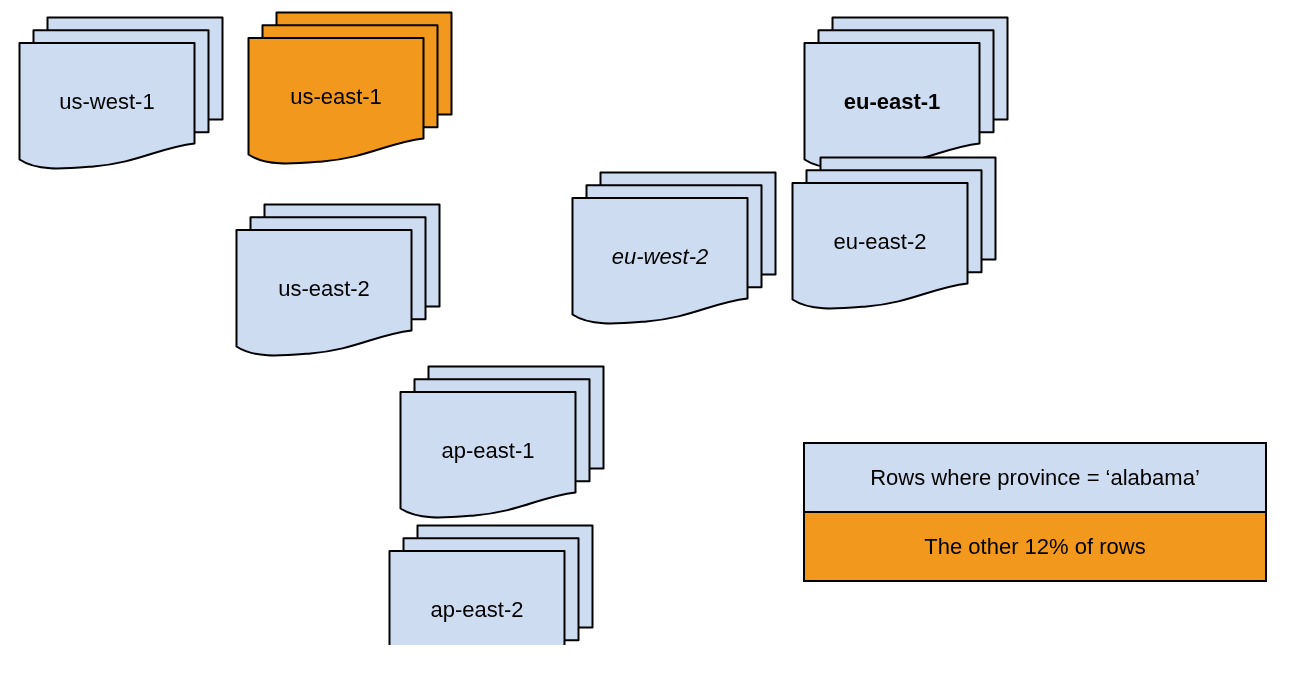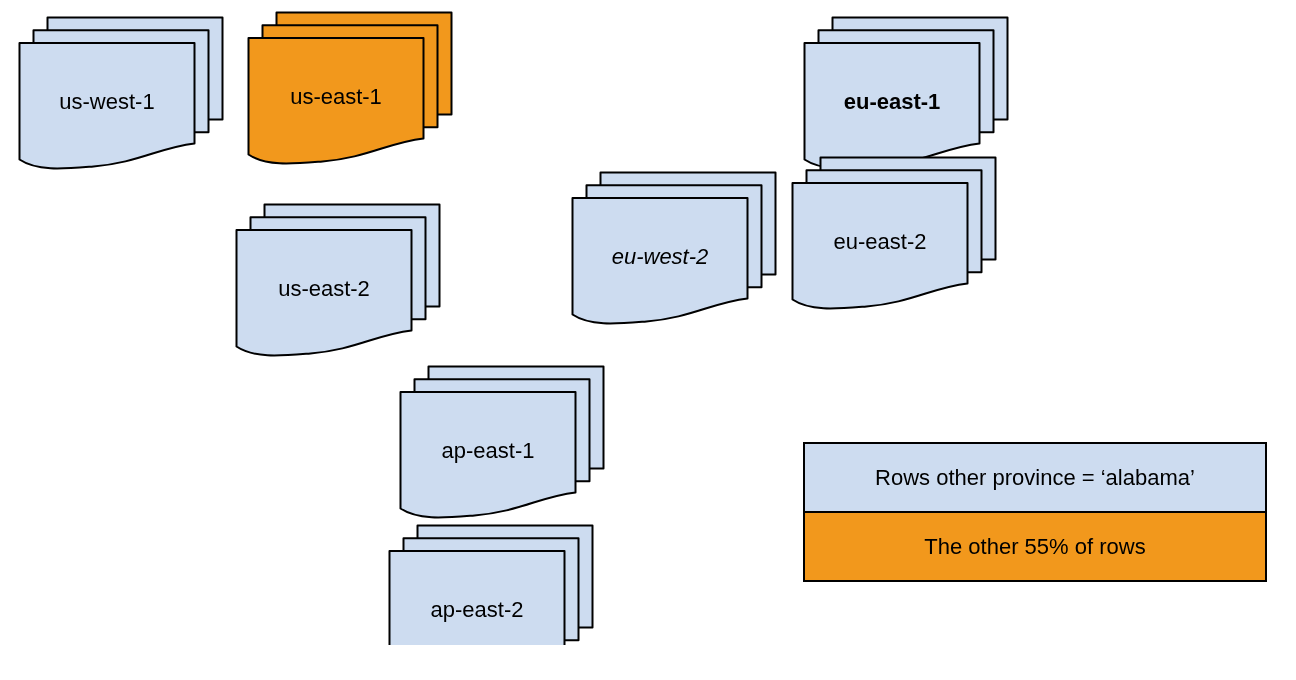--- a/index.html
+++ b/index.html
@@ -134,20 +134,20 @@
     <svg width="207" height="158" viewBox="0 0 207 158">
       <rect class="card" x="29.5" y="1.5" width="175" height="102" fill="#cddcf0"></rect>
       <rect class="card" x="15.5" y="14.2" width="175" height="102" fill="#cddcf0"></rect>
       <path class="card" transform="translate(1.5,27)" d="M0 0 H175 V100.5 C140 104.5 118 120 74 123.5 C45 125.7 18 128.5 0 116.5 Z" fill="#cddcf0"></path>
       <text class="stack-label" x="89" y="93" text-anchor="middle">ap-east-2</text>
     </svg>
   </div>
 
   <div class="legend">
     <div class="legend-row legend-row-blue">
-      <span>Rows other province = ‘alabama’</span>
+      <span>Rows where province = ‘alabama’</span>
     </div>
     <div class="legend-row legend-row-orange">
-      <span>The other 55% of rows</span>
+      <span>The other 12% of rows</span>
     </div>
   </div>
 
 </div>
 
 </body></html>

